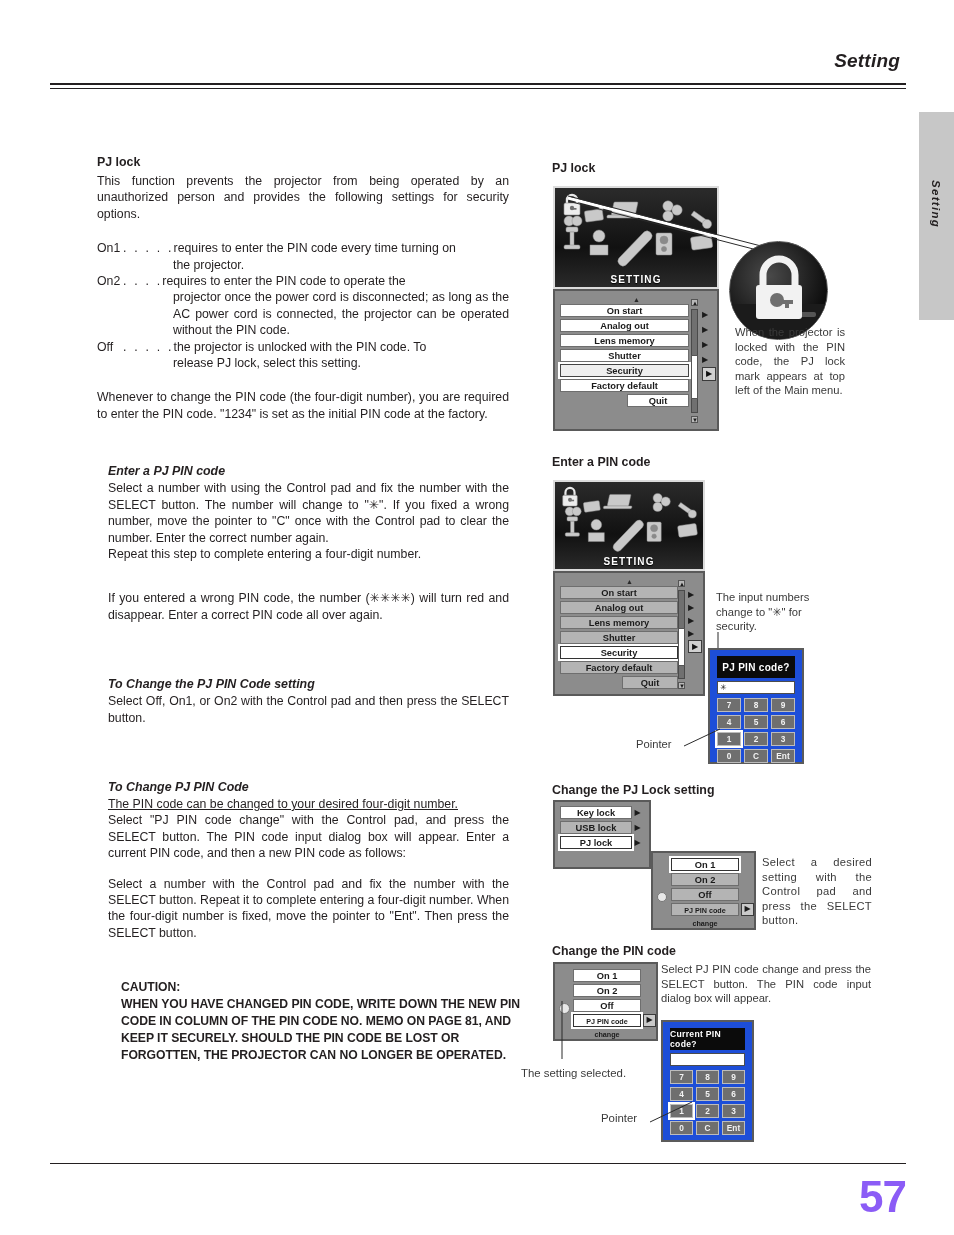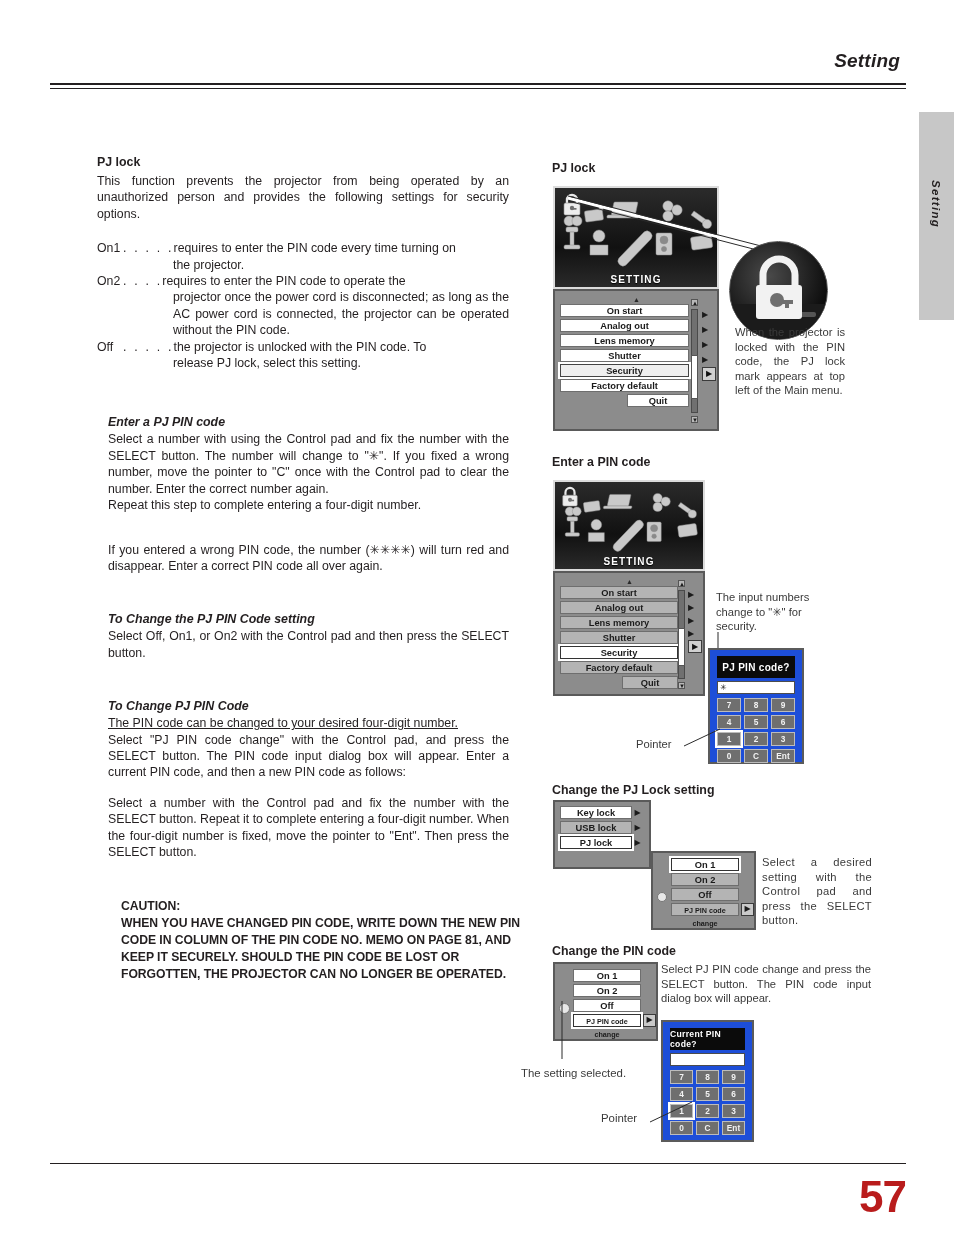--- a/index.html
+++ b/index.html
@@ -32,26 +32,26 @@
     font-size:11.5px;font-weight:bold;font-style:italic;
     letter-spacing:1.3px;
     color:#231f20;
     margin-top:68px;text-align:left;padding-left:11px;
   }
 
   
   .foot-rule{position:absolute;left:50px;right:48px;top:1163px;height:0;
     border-top:1.6px solid #231f20;}
   .pagenum{position:absolute;right:48px;top:1172px;font-size:44px;
-    font-weight:bold;color:#b91c1c;letter-spacing:-1px;}
+    font-weight:bold;color:#8b5cf6;letter-spacing:-1px;}
 
   
   .lcol{position:absolute;left:97px;top:155px;width:412px;}
   .h-bold{font-size:12.4px;font-weight:bold;margin:0 0 4px 0;}
-  .h-ital{font-size:12.4px;font-weight:bold;font-style:italic;margin:0 0 2px 0;}
+  .h-ital{font-size:12.4px;font-weight:bold;font-style:italic;margin:16px 0 2px 0;}
   .para{font-size:12.3px;line-height:16.4px;text-align:justify;margin:0 0 0 0;}.sp14{height:14px;}
   .sp18{height:18px;}.sp26{height:26px;}.sp38{height:38px;}
 
   .deflist{font-size:12.3px;line-height:16.4px;}
   .defrow{display:flex;margin-bottom:0;}
   .defterm{width:26px;flex:0 0 26px;}
   .defdots{flex:0 0 auto;white-space:nowrap;letter-spacing:2.2px;
     color:#231f20;padding-right:0px;}
   .defbody{flex:1;text-align:justify;}
   .defcont{margin-left:76px;text-align:justify;}
@@ -155,20 +155,21 @@
 
       <div class="defrow">
         <div class="defterm">Off</div>
         <div class="defdots">. . . . .</div>
         <div class="defbody">the projector is unlocked with the PIN code.  To</div>
       </div>
       <div class="defcont">release PJ lock, select this setting.</div>
     </div>
 
     <div class="sp18"></div>
+    <div class="para">Whenever to change the PIN code (the four-digit number), you are required to enter the PIN code.  "1234" is set as the initial PIN code at the factory.</div>
 
     <div class="sp26"></div>
     <div class="h-ital" style="margin-left:11px;">Enter a PJ PIN code</div>
     <div class="para" style="margin-left:11px;width:401px;">Select a number with using the Control pad and fix the number with the SELECT button.  The number will change to "✳".  If you fixed a wrong number, move the pointer to "C" once with the Control pad to clear the number.  Enter the correct number again.</div>
     <div class="para" style="margin-left:11px;width:401px;text-align:left;">Repeat this step to complete entering a four-digit number.</div>
     <div class="sp14"></div>
     <div class="sp14"></div>
     <div class="para" style="margin-left:11px;width:401px;">If you entered a wrong PIN code, the number (✳✳✳✳) will turn red and disappear.  Enter a correct PIN code all over again.</div>
 
     <div class="sp38"></div>

